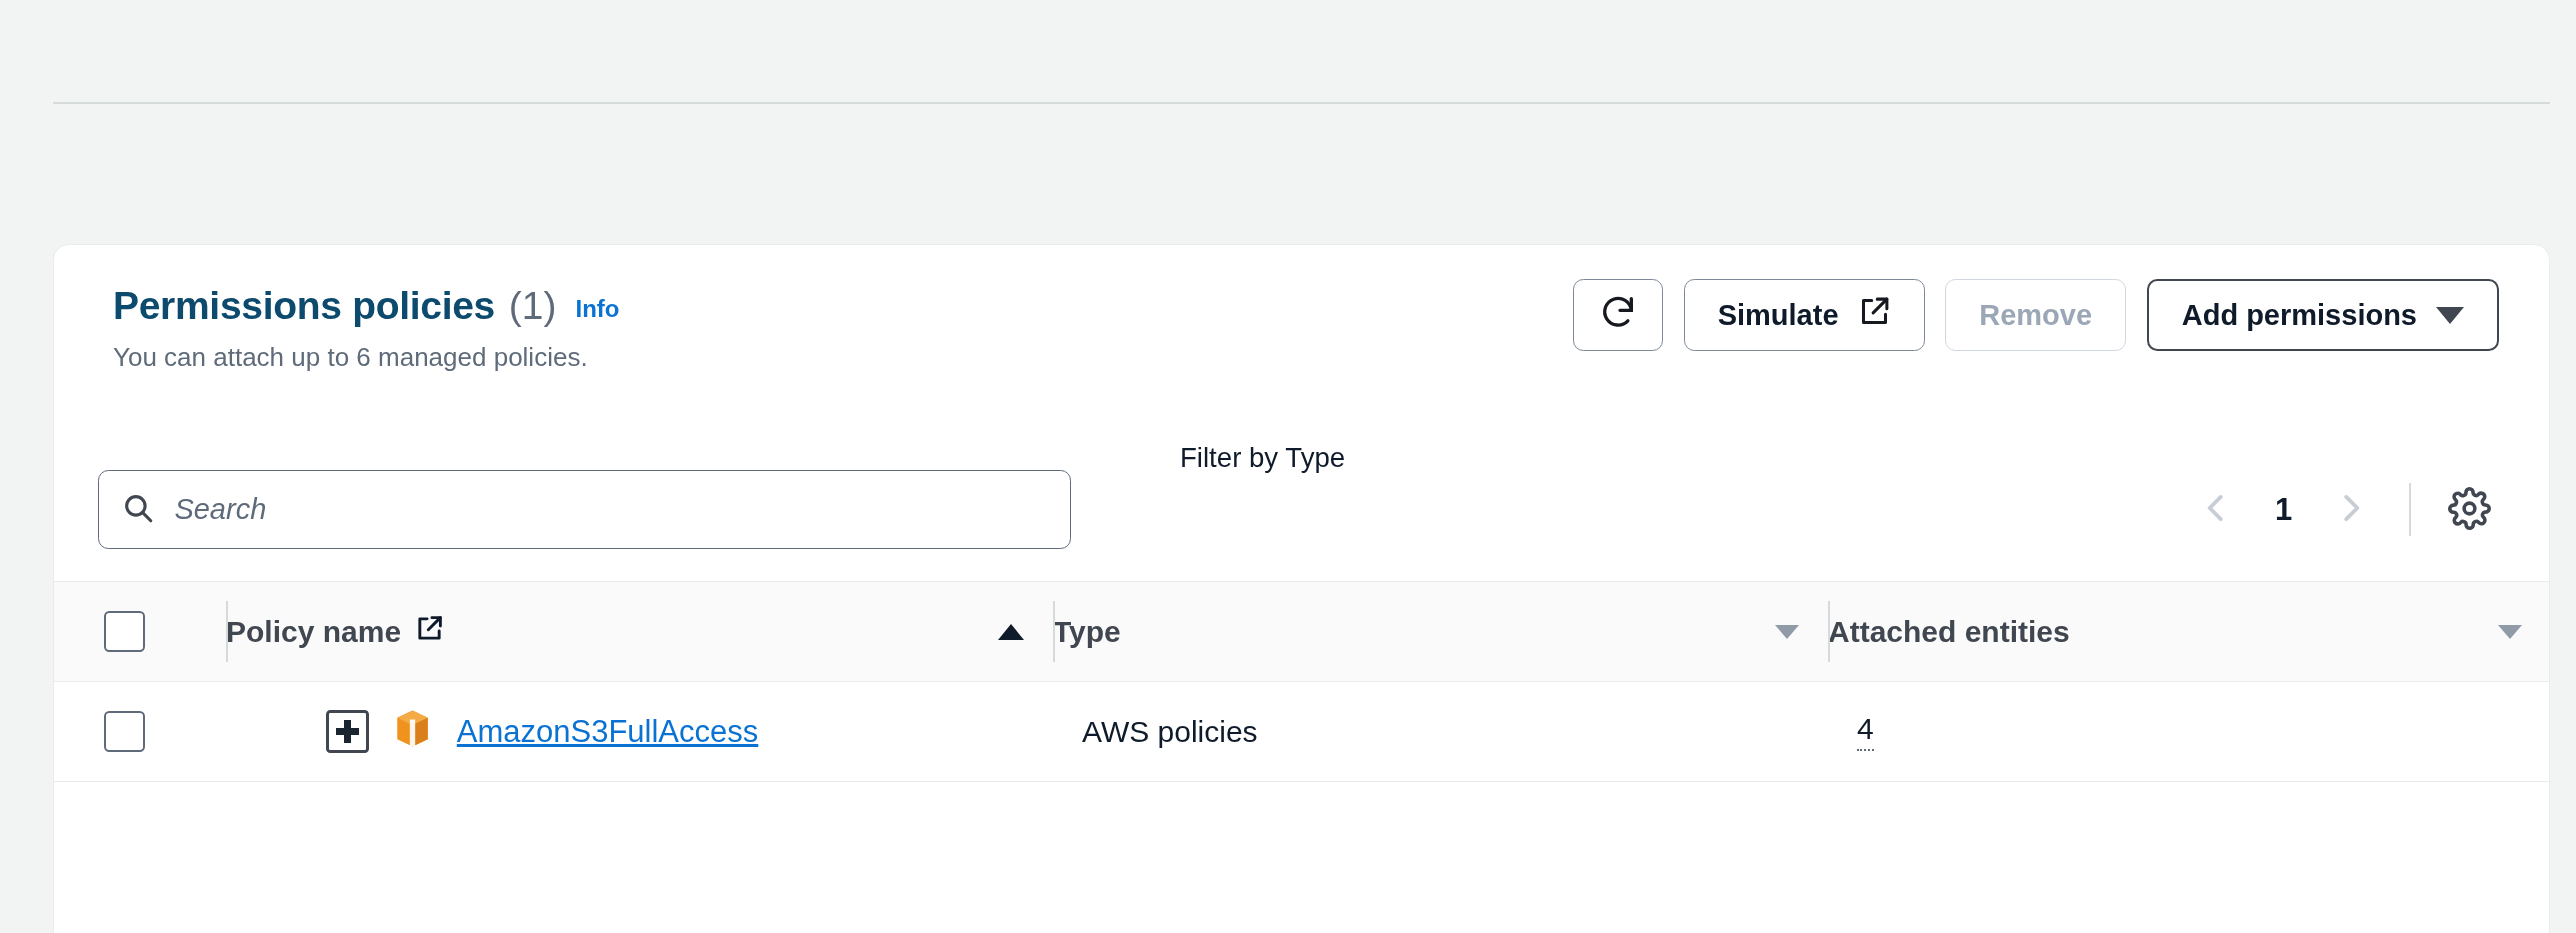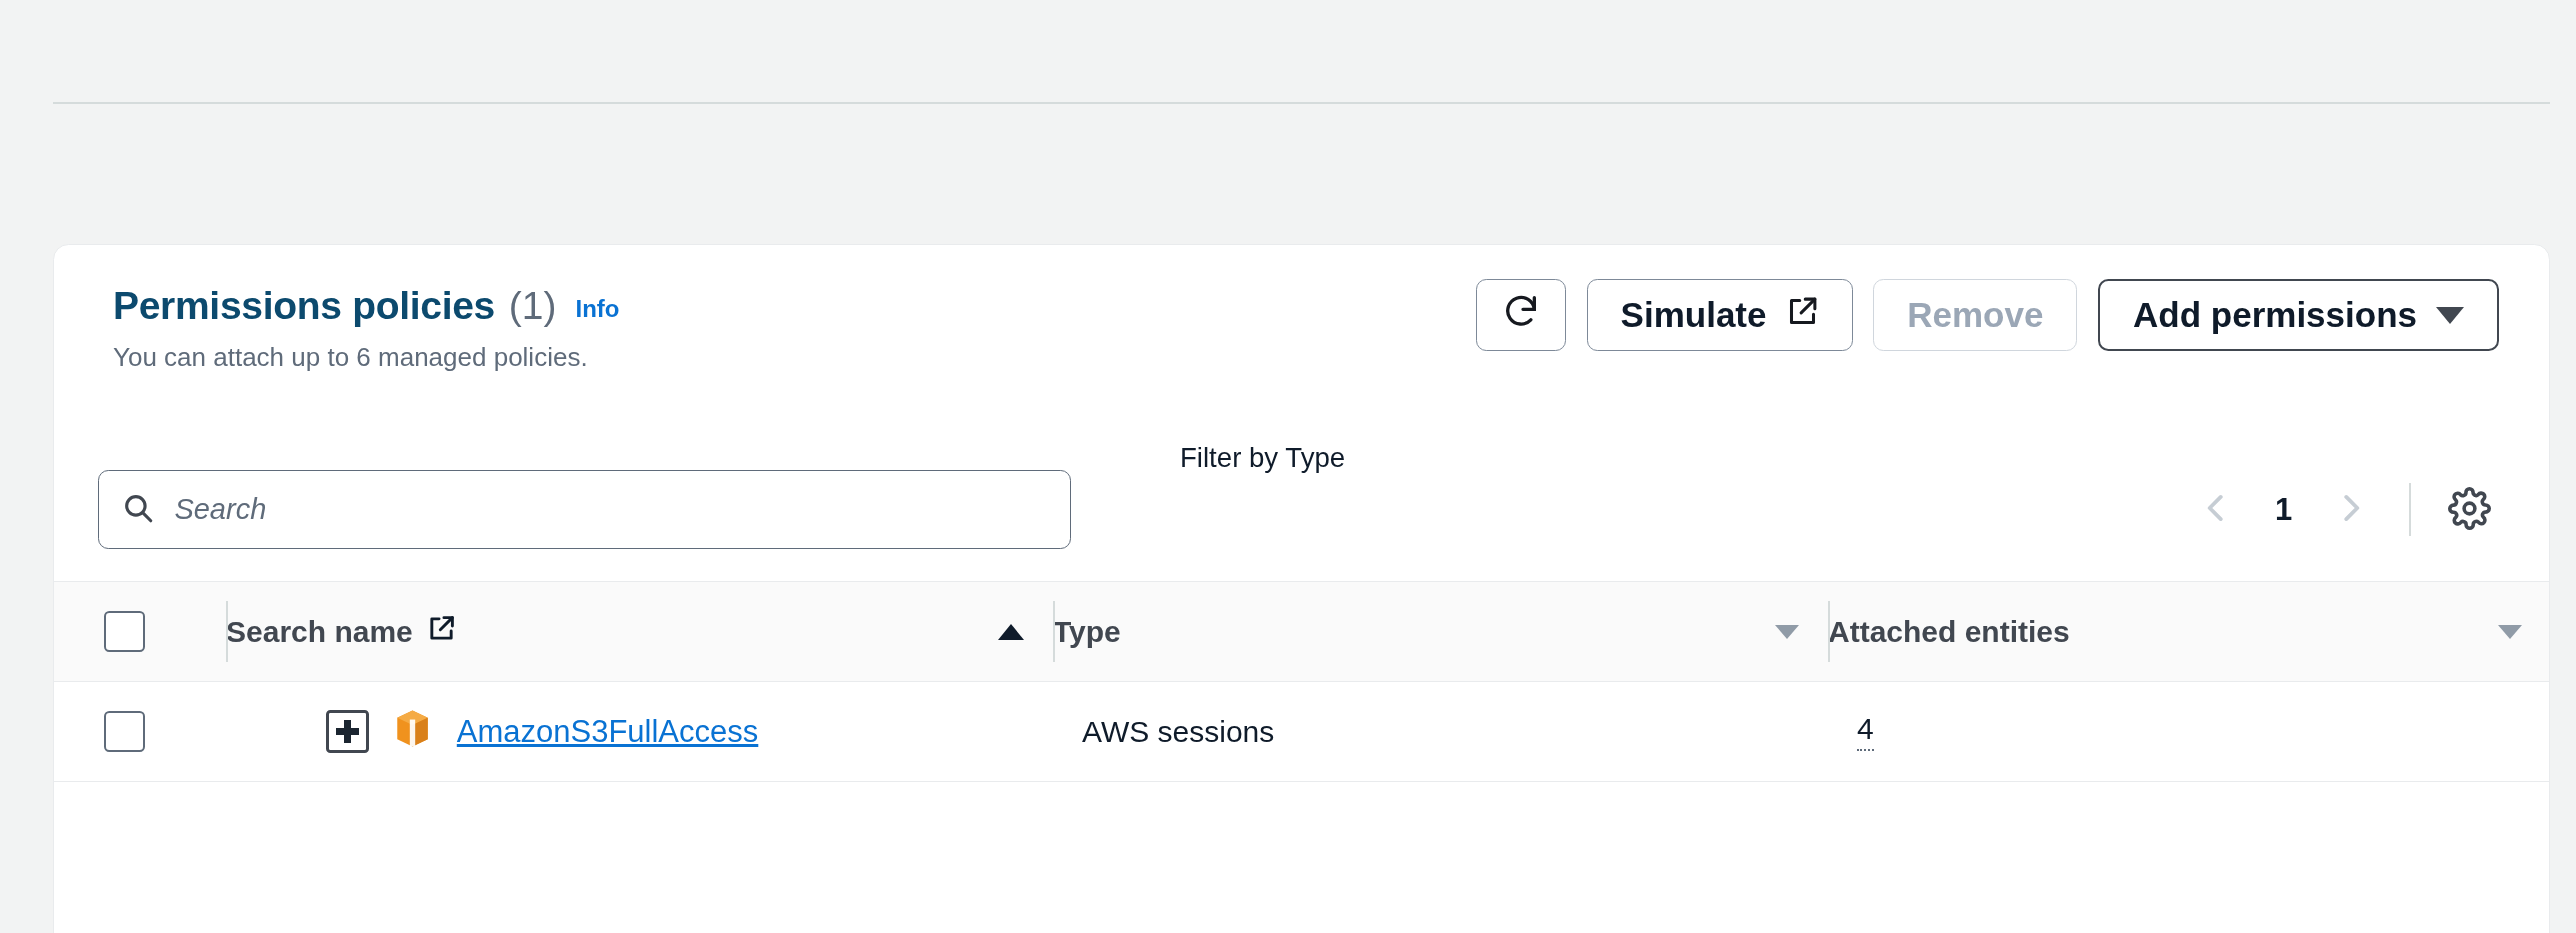--- a/index.html
+++ b/index.html
@@ -69,21 +69,21 @@
 
   .actions {
     position: absolute; right: 50px; top: 34px;
     display: flex; align-items: center; gap: 20.7px;
   }
   .btn {
     height: 72px; display: flex; align-items: center; justify-content: center;
     gap: 19px; padding: 0 33px;
     border: 1.7px solid #7d8998; border-radius: 10.3px;
     background: #ffffff; color: #0f1b2a;
-    font-size: 35px; font-weight: 700; font-family: "Liberation Sans", sans-serif;
+    font-size: 29px; font-weight: 700; font-family: "Liberation Sans", sans-serif;
     cursor: pointer; white-space: nowrap;
   }
   .btn.icon-only { width: 90px; padding: 0; }
   .btn.disabled { color: #9ba7b6; border-color: #d0d6dd; cursor: default; }
   .btn.primaryish { border-color: #414750; border-width: 2.6px; }
   .caret-down {
     width: 0; height: 0; border-left: 14.6px solid transparent;
     border-right: 14.6px solid transparent; border-top: 17px solid #414750;
   }
 
@@ -289,21 +289,21 @@
 
     <table class="table">
       <thead>
         <tr>
           <th class="col-check">
             <div class="checkbox"></div>
           </th>
           <th class="col-name vsep">
             <div class="th-inner">
               <span class="th-label">
-                <span>Search name</span>
+                <span>Policy name</span>
                 <span>
                   <svg width="29" height="29" viewBox="0 0 24 24" fill="none" stroke="#0f1b2a" stroke-width="2.4" stroke-linecap="round" stroke-linejoin="round">
                     <path d="M10 4H4v16h16v-6"></path>
                     <polyline points="14 3 21 3 21 10"></polyline>
                     <line x1="11" y1="13" x2="21" y2="3"></line>
                   </svg>
                 </span>
               </span>
               <span class="sort-asc"></span>
             </div>
@@ -342,21 +342,21 @@
                   <path d="M24 4 7 12l17 8 17-8z" fill="#f5ab45"></path>
                   <path d="M24 20v24l17-8V12z" fill="#d9801a"></path>
                   <rect x="21" y="14" width="6" height="30" fill="#ffffff" opacity=".92"></rect>
                 </svg>
               </span>
               <span class="policy-link">AmazonS3FullAccess</span>
             </div>
           </td>
           <td>
             <div class="cell-pad">
-              <span>AWS sessions</span>
+              <span>AWS policies</span>
             </div>
           </td>
           <td>
             <div class="cell-pad">
               <span class="entities-num">4</span>
             </div>
           </td>
         </tr>
       </tbody>
     </table>

